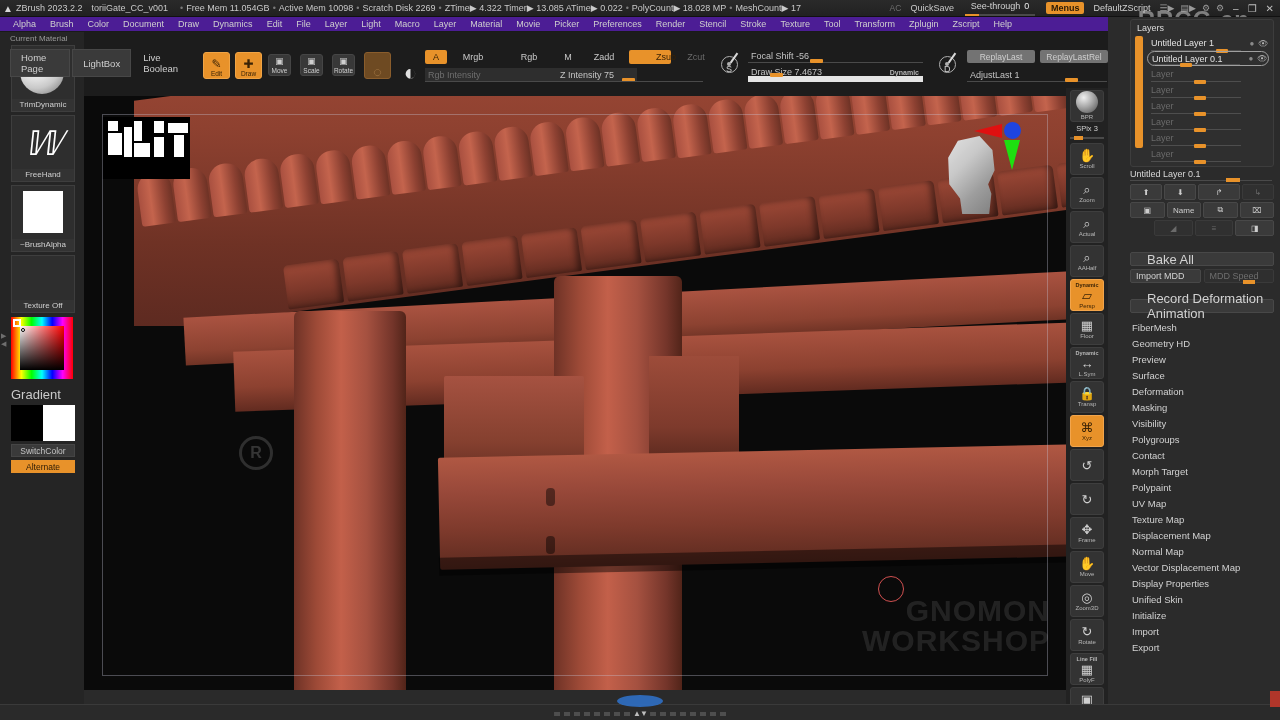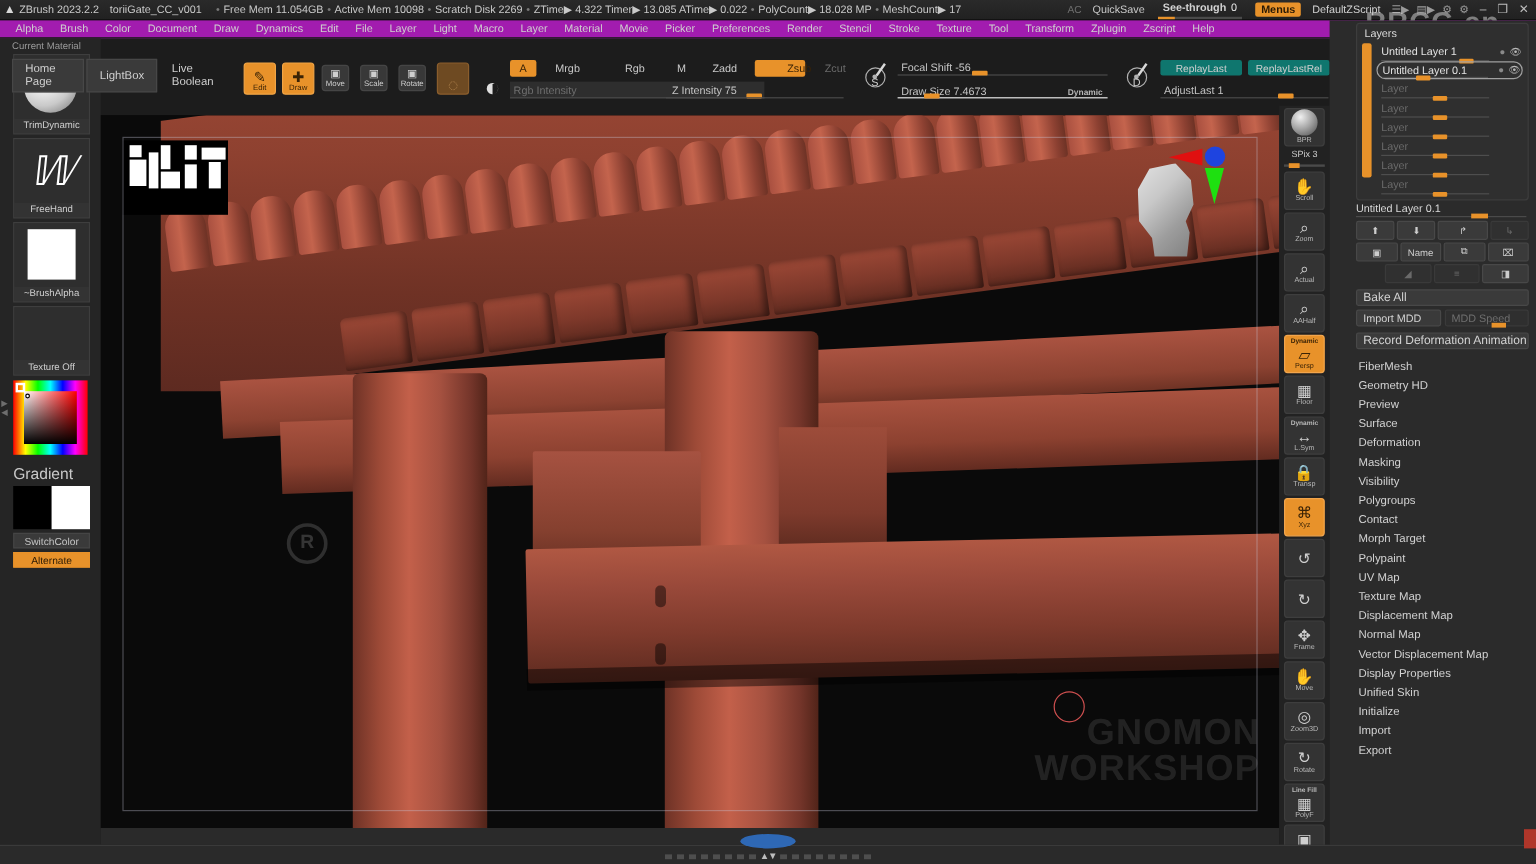--- a/index.html
+++ b/index.html
@@ -25,38 +25,38 @@
   .tb-stats { display: flex; align-items: center; gap: 0px; }
   .tb-stat { margin-right: 3px; white-space: nowrap; }
   .tb-stat .bullet { color: #7a7a7a; margin-right: 3px; }
   .tb-right { margin-left: auto; display: flex; align-items: center; gap: 9px; padding-right: 6px; }
   .tb-ac { color: #6d6d6d; font-size: 8.5px; }
   .tb-quicksave { font-size: 9px; color: #c9c9c9; }
   .seethrough {
     position: relative; width: 74px; height: 15px;
     display: flex; align-items: flex-start; justify-content: center;
   }
-  .seethrough .st-label { font-size: 9px; color: #d2d2d2; font-weight: bold; }
+  .seethrough .st-label { font-size: 9px; color: #d2d2d2; }
   .seethrough .st-val { font-size: 9px; color: #e8e8e8; margin-left: 4px; }
   .seethrough .st-bar {
     position: absolute; left: 2px; bottom: 0px; width: 70px; height: 2px; background: #4a4a4a;
   }
   .seethrough .st-fill { position: absolute; left: 0; bottom: 0; width: 14px; height: 2px; background: #e8922a; }
   .menus-btn {
     background: #e8922a; color: #2a1a05; font-size: 9px; padding: 1px 5px; border-radius: 2px;
     font-weight: bold;
   }
   .tb-zscript { font-size: 9px; color: #d2d2d2; }
   .tb-icons { display: flex; align-items: center; gap: 6px; font-size: 9px; color: #9a9a9a; }
   .tb-wins { display: flex; align-items: center; gap: 9px; font-size: 10px; color: #bdbdbd; }
 
   
   .menubar {
     position: absolute; left: 0; top: 17px; width: 1280px; height: 15px;
-    background: #a21caf; border-bottom: 1px solid #1a1a1a;
+    background: #4c1d95; border-bottom: 1px solid #1a1a1a;
     display: flex; align-items: center; padding-left: 6px;
   }
   .menu-item {
     font-size: 9px; color: #cfcfcf; padding: 0 7px; height: 15px;
     display: flex; align-items: center; cursor: default;
   }
 
   
   .leftpanel {
     position: absolute; left: 0; top: 32px; width: 84px; height: 688px;
@@ -194,21 +194,21 @@
     border: 1.5px solid #b0b0b0; border-radius: 50%;
   }
   .circ-dot { position: absolute; left: 7px; top: 10px; width: 4px; height: 4px; border-radius: 50%; background: #b0b0b0; }
   .circ-pen {
     position: absolute; left: 13px; top: 0px; width: 2px; height: 12px; background: #d8d8d8;
     transform: rotate(35deg);
   }
   .circ-letter { position: absolute; left: 6px; top: 12px; font-size: 9px; color: #cfcfcf; }
 
   .pill-btn {
-    position: absolute; height: 13px; background: #0f766e; border-radius: 2px;
+    position: absolute; height: 13px; background: #737373; border-radius: 2px;
     font-size: 8.5px; color: #cfcfcf; display: flex; align-items: center; justify-content: center;
   }
   .stat-txt { position: absolute; font-size: 9px; color: #c9c9c9; }
 
   
   .canvaswrap {
     position: absolute; left: 84px; top: 96px; width: 982px; height: 594px;
     background: #0b0b0b; overflow: hidden;
   }
   .canvas-inner { position: absolute; inset: 0; }
@@ -385,22 +385,22 @@
   .lc-title .kn { position: absolute; left: 96px; top: 9px; width: 14px; height: 4px; background: #e8922a; }
   .lc-title .ln { position: absolute; left: 0; top: 11px; right: 2px; height: 1px; background: #4a4a4a; }
   .lc-row { display: flex; gap: 2px; margin-top: 2px; }
   .lc-btn {
     flex: 1; height: 16px; background: #3a3a3a; border: 1px solid #484848; border-radius: 2px;
     display: flex; align-items: center; justify-content: center; font-size: 8px; color: #cdcdcd;
   }
   .lc-btn.wide { flex: 1.3; }
   .lc-btn.dim { color: #6a6a6a; border-color: #3a3a3a; background: #303030; }
   .lc-full {
-    margin-top: 5px; height: 14px; background: #3a3a3a; border: 1px solid #484848; border-radius: 2px;
-    font-size: 10px; color: #d2d2d2; display: flex; align-items: center; padding-left: 5px;
+    margin-top: 16px; height: 14px; background: #3a3a3a; border: 1px solid #484848; border-radius: 2px;
+    font-size: 13px; color: #d2d2d2; display: flex; align-items: center; padding-left: 16px;
   }
   .lc-split { display: flex; gap: 3px; margin-top: 3px; }
   .lc-half {
     height: 14px; background: #3a3a3a; border: 1px solid #484848; border-radius: 2px;
     font-size: 9px; color: #d2d2d2; display: flex; align-items: center; padding-left: 5px; flex: 1;
   }
   .lc-half.dim { color: #6e6e6e; background: #2f2f2f; border-color: #3a3a3a; position: relative; }
   .lc-half.dim .kn2 { position: absolute; right: 18px; bottom: -2px; width: 12px; height: 4px; background: #e8922a; }
 
   
@@ -594,21 +594,21 @@
     <div class="sbtn-circ" style="left:525px; top:8px;">
       <span class="circ-ring"></span>
         <span class="circ-dot"></span>
         <span class="circ-pen"></span>
       <span class="circ-letter">S</span>
     </div>
     <div class="slider" style="left:553px; top:5px; width:175px; background:transparent; border-bottom:1px solid #4a4a4a;">
       <span>Focal Shift -56</span>
       <span class="knob" style="left:62px;"></span>
     </div>
-    <div class="slider" style="left:553px; top:24px; width:175px; background:transparent; border-bottom:1px solid #e5e5e5;align-items:flex-end;">
+    <div class="slider" style="left:553px; top:24px; width:175px; background:transparent; border-bottom:6px solid #e5e5e5;">
       <span>Draw Size 7.4673</span>
       <span class="dyn">Dynamic</span>
       <span class="knob" style="left:22px;"></span>
     </div>
 
     <div class="sbtn-circ" style="left:743px; top:8px;">
       <span class="circ-ring"></span>
         <span class="circ-dot"></span>
         <span class="circ-pen"></span>
       <span class="circ-letter">D</span>

